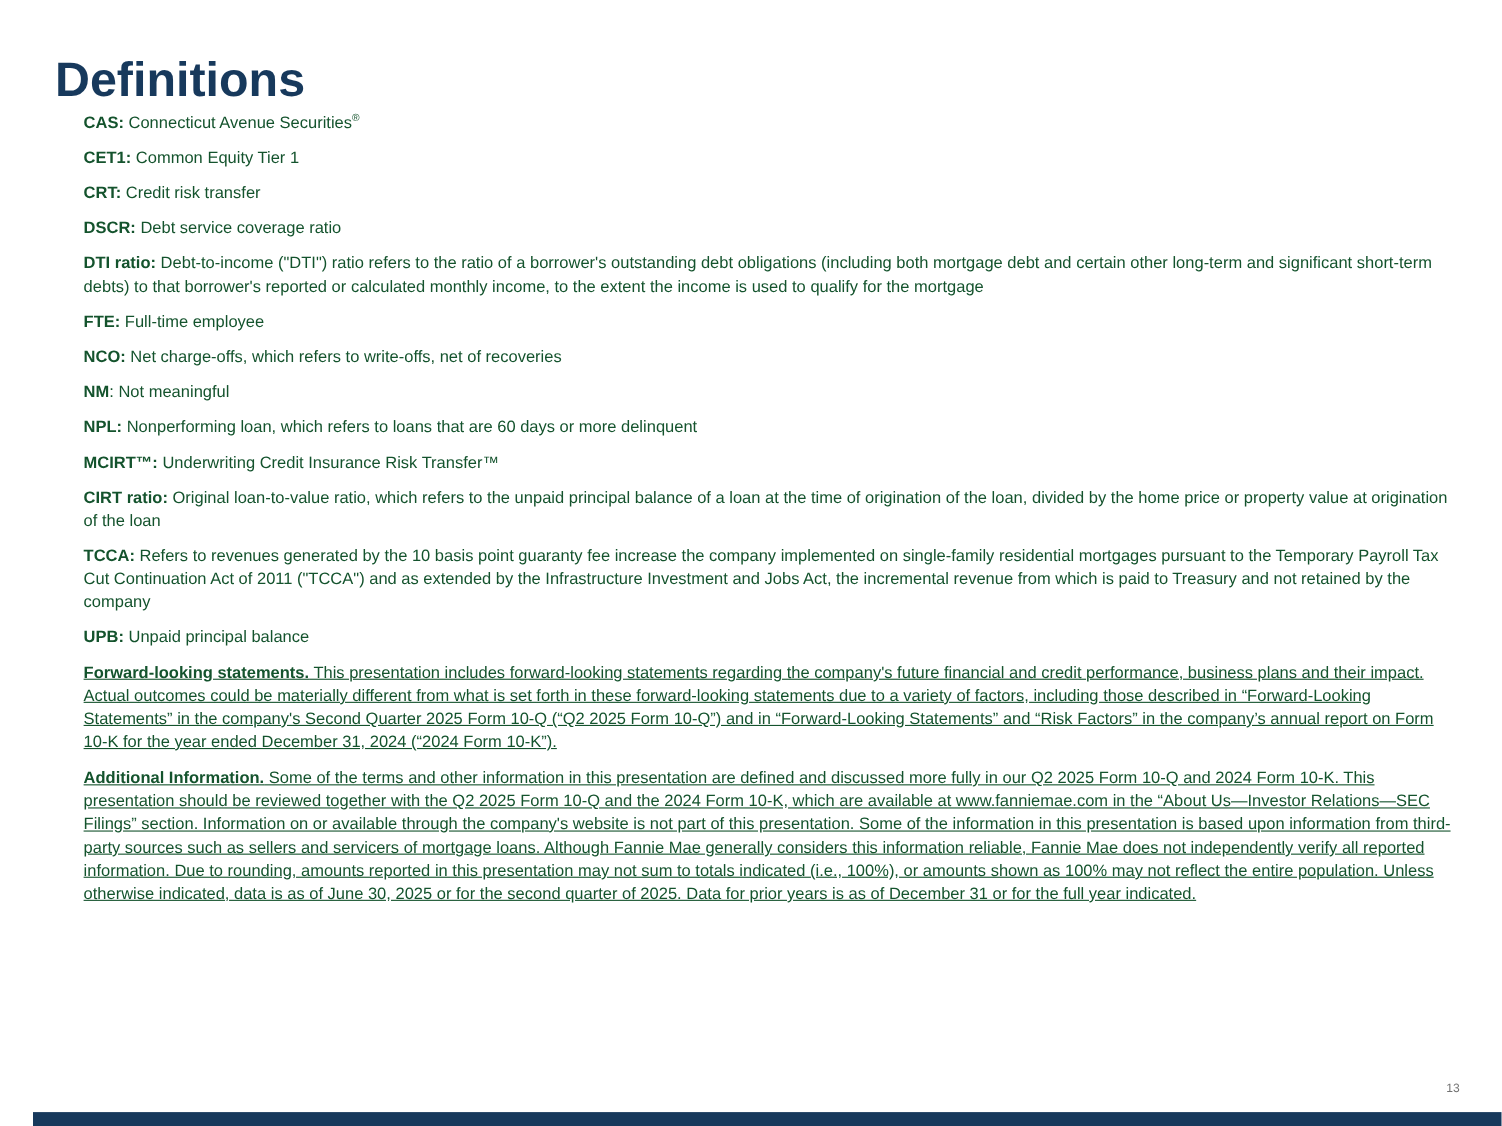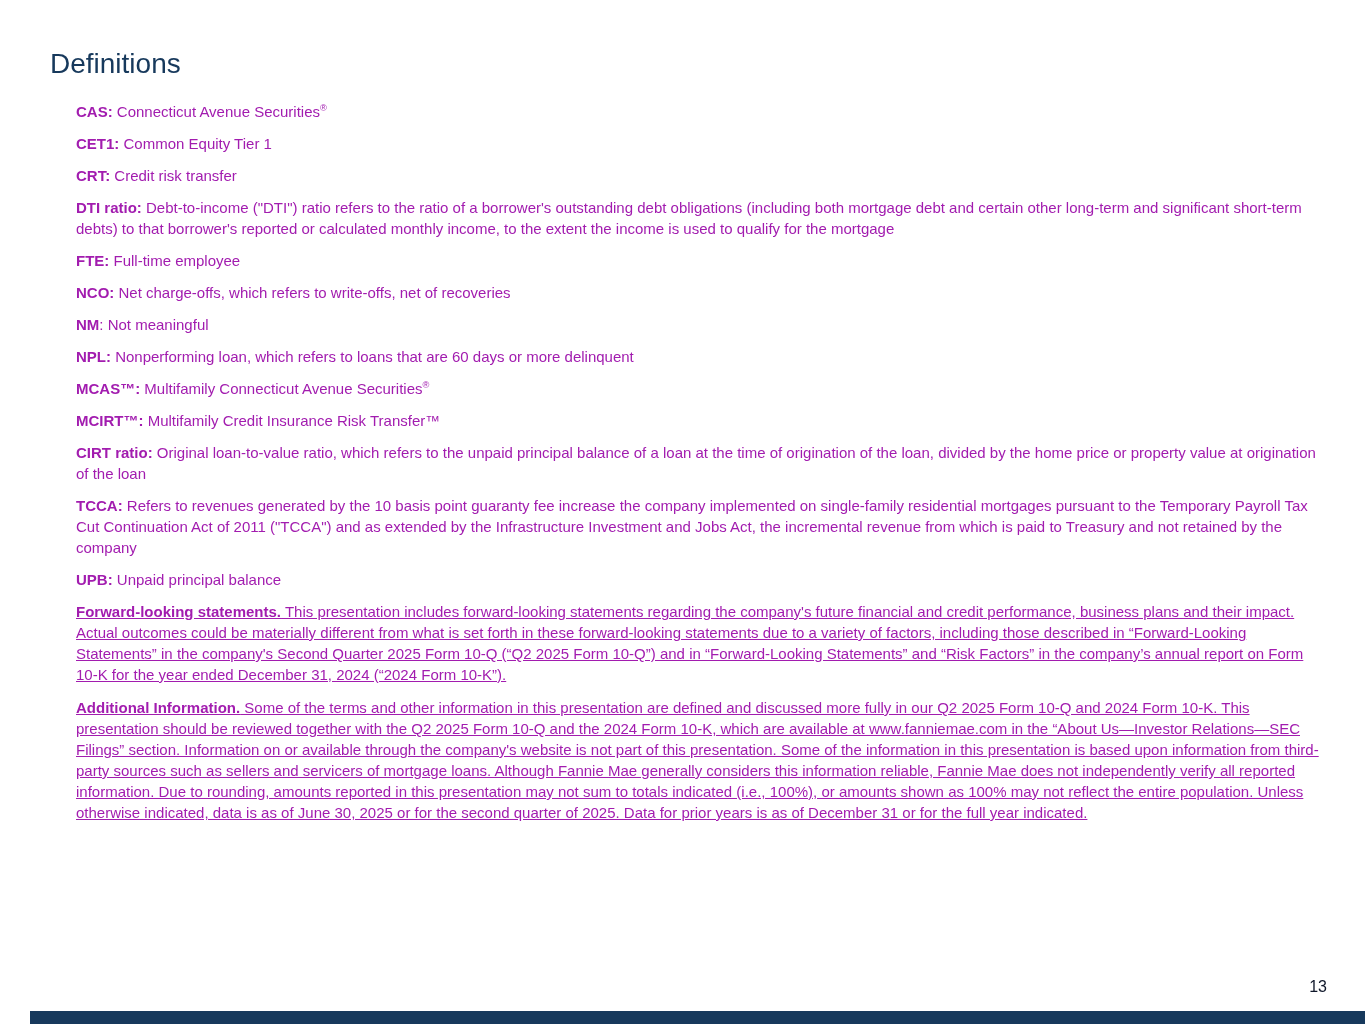--- a/index.html
+++ b/index.html
@@ -6,59 +6,59 @@
   html, body { background: #ffffff; }
   body {
     width: 1365px; height: 1024px;
     position: relative; overflow: hidden;
     font-family: "Liberation Sans", sans-serif;
     color: #000000;
   }
   .slide { position: absolute; inset: 0; background: #ffffff; }
   .title {
     position: absolute; left: 50px; top: 48px;
-    font-size: 28px; font-weight: normal;
+    font-size: 44px; font-weight: bold;
     color: var(--accent, #17395c);
     font-family: "Liberation Sans", sans-serif;
   }
   .content {
     position: absolute; left: 76px; top: 101px; width: 1248px;
-    font-size: 15px; line-height: 21px; color: #a21caf;
+    font-size: 15px; line-height: 21px; color: #14532d;
   }
   .content p.def { margin-bottom: 11px; }
   .content p.note { margin-bottom: 12px; margin-top: 1px; text-decoration: underline; }
   .b { font-weight: bold; }
   sup { font-size: 0.62em; vertical-align: super; line-height: 0; }
   .pagenum {
     position: absolute; right: 38px; bottom: 28px;
-    font-size: 16px; color: #0f172a; margin-top: 20px;
+    font-size: 11px; color: #737373; margin-top: 20px;
   }
   .bottom-bar {
     position: absolute; left: 30px; right: 0; bottom: 0; height: 13px;
     background: var(--accent, #17395c);
   }
 </style>
 </head>
 <body>
 
 <div class="slide">
   <h1 class="title">Definitions</h1>
 
   <div class="content">
     <div>
         <p class="def"><span class="b">CAS:</span><span> Connecticut Avenue Securities</span><sup>®</sup></p>
         <p class="def"><span class="b">CET1:</span><span> Common Equity Tier 1</span></p>
         <p class="def"><span class="b">CRT:</span><span> Credit risk transfer</span></p>
+        <p class="def"><span class="b">DSCR:</span><span> Debt service coverage ratio</span></p>
         <p class="def"><span class="b">DTI ratio:</span><span> Debt-to-income ("DTI") ratio refers to the ratio of a borrower's outstanding debt obligations (including both mortgage debt and certain other long-term and significant short-term debts) to that borrower's reported or calculated monthly income, to the extent the income is used to qualify for the mortgage</span></p>
         <p class="def"><span class="b">FTE:</span><span> Full-time employee</span></p>
         <p class="def"><span class="b">NCO:</span><span> Net charge-offs, which refers to write-offs, net of recoveries</span></p>
         <p class="def"><span class="b">NM</span><span>: Not meaningful</span></p>
         <p class="def"><span class="b">NPL:</span><span> Nonperforming loan, which refers to loans that are 60 days or more delinquent</span></p>
-        <p class="def"><span class="b">MCAS™:</span><span> Multifamily Connecticut Avenue Securities</span><sup>®</sup></p>
-        <p class="def"><span class="b">MCIRT™:</span><span> Multifamily Credit Insurance Risk Transfer™</span></p>
+        <p class="def"><span class="b">MCIRT™:</span><span> Underwriting Credit Insurance Risk Transfer™</span></p>
         <p class="def"><span class="b">CIRT ratio:</span><span> Original loan-to-value ratio, which refers to the unpaid principal balance of a loan at the time of origination of the loan, divided by the home price or property value at origination of the loan</span></p>
         <p class="def"><span class="b">TCCA:</span><span> Refers to revenues generated by the 10 basis point guaranty fee increase the company implemented on single-family residential mortgages pursuant to the Temporary Payroll Tax Cut Continuation Act of 2011 ("TCCA") and as extended by the Infrastructure Investment and Jobs Act, the incremental revenue from which is paid to Treasury and not retained by the company</span></p>
         <p class="def"><span class="b">UPB:</span><span> Unpaid principal balance</span></p>
       </div>
     <div>
         <p class="note"><span class="b">Forward-looking statements.</span><span> This presentation includes forward-looking statements regarding the company's future financial and credit performance, business plans and their impact. Actual outcomes could be materially different from what is set forth in these forward-looking statements due to a variety of factors, including those described in “Forward-Looking Statements” in the company's Second Quarter 2025 Form 10-Q (“Q2 2025 Form 10-Q”) and in “Forward-Looking Statements” and “Risk Factors” in the company’s annual report on Form 10-K for the year ended December 31, 2024 (“2024 Form 10-K”).</span></p>
         <p class="note"><span class="b">Additional Information.</span><span> Some of the terms and other information in this presentation are defined and discussed more fully in our Q2 2025 Form 10-Q and 2024 Form 10-K. This presentation should be reviewed together with the Q2 2025 Form 10-Q and the 2024 Form 10-K, which are available at www.fanniemae.com in the “About Us—Investor Relations—SEC Filings” section. Information on or available through the company's website is not part of this presentation. Some of the information in this presentation is based upon information from third-party sources such as sellers and servicers of mortgage loans. Although Fannie Mae generally considers this information reliable, Fannie Mae does not independently verify all reported information. Due to rounding, amounts reported in this presentation may not sum to totals indicated (i.e., 100%), or amounts shown as 100% may not reflect the entire population. Unless otherwise indicated, data is as of June 30, 2025 or for the second quarter of 2025. Data for prior years is as of December 31 or for the full year indicated.</span></p>
       </div>
   </div>
 

